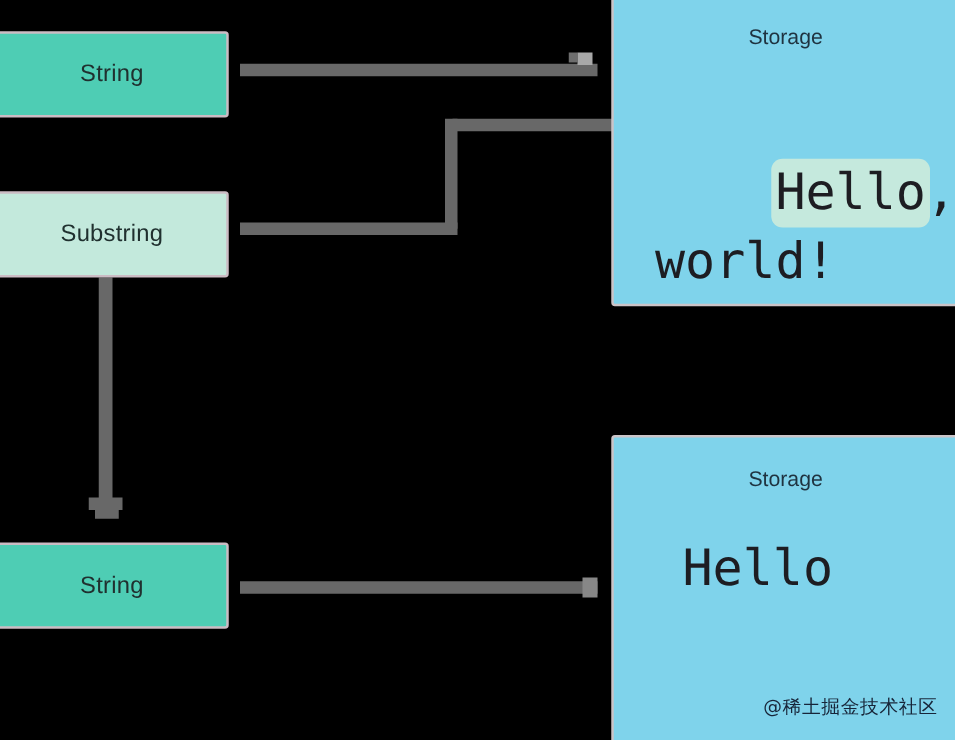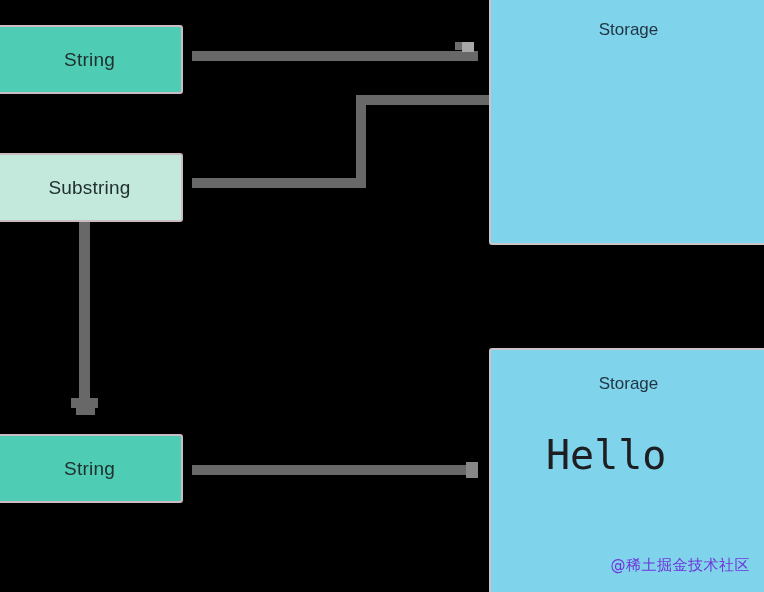--- a/index.html
+++ b/index.html
@@ -82,21 +82,21 @@
     background: #c5e9dd;
     border-radius: 9px;
     padding: 4px 3px 5px 3px;
     margin: 0 -3px;
   }
 
   .watermark {
     position: absolute;
     right: 16px;
     bottom: 19px;
-    color: #6d28d9;
+    color: #0f172a;
     font-size: 15px;
     font-family: "DejaVu Sans", sans-serif;
     opacity: 0.92;
     letter-spacing: 0.5px;
   }
 
   
   .edge {
     position: absolute;
     background: #686868;
@@ -159,20 +159,23 @@
     <span>Substring</span>
   </div>
 
   <div class="node node-string" id="node-string-bottom">
     <span>String</span>
   </div>
 
   <div class="storage" id="storage-top">
     <div class="storage-title">Storage</div>
   </div>
+  <div class="storage-body" id="storage-top-body-wrap" style="left:524px; top:72px;">
+    <span class="hl">Hello</span><span>,</span><br><span>world!</span>
+  </div>
 
   <div class="storage" id="storage-bottom">
     <div class="storage-title">Storage</div>
     <div class="watermark">@稀土掘金技术社区</div>
   </div>
   <div class="storage-body" id="storage-bottom-body" style="left:546px; top:428px;">Hello</div>
 
 </div>
 
 </body></html>

